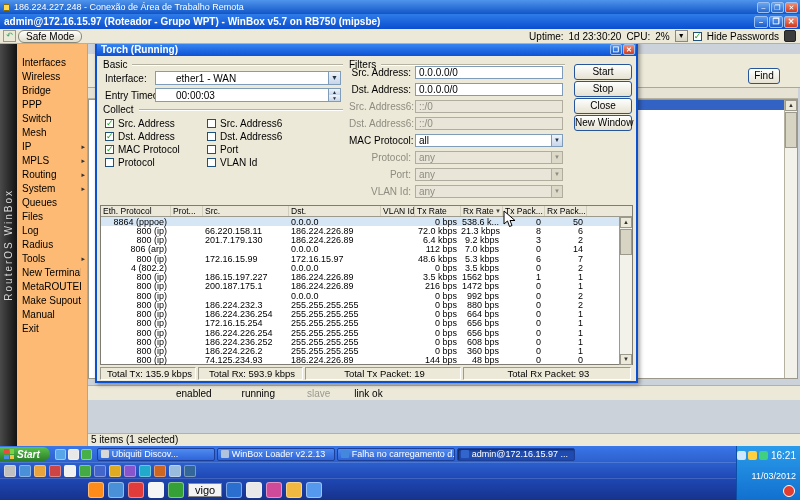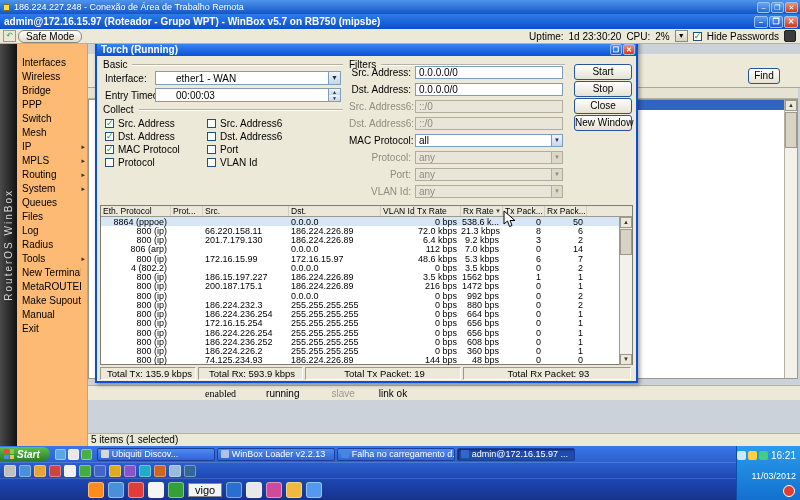--- a/index.html
+++ b/index.html
@@ -58,21 +58,21 @@
   .find-btn { position:absolute; left:660px; top:14px; width:32px; height:16px; border:1px solid #26559c; border-radius:3px;
     background:linear-gradient(180deg,#fff,#e6e2d2); font-size:10px; text-align:center; line-height:14px; }
   .bw-colhead { position:absolute; left:0; top:44px; width:710px; height:11px; background:#e6e3d4; border-bottom:1px solid #b5b1a0; }
   .bw-list { position:absolute; left:0; top:55px; width:710px; height:280px; background:#fff; border:1px solid #9b988a; }
   .bw-selection { position:absolute; left:544px; top:56px; width:152px; height:10px; background:#3162c4; }
   .bw-scroll { position:absolute; left:696px; top:56px; width:13px; height:278px; background:#f2f1ea; border-left:1px solid #b5b1a0; }
   .bw-scroll .arr { height:11px; background:#ece9d8; border:1px solid #9c9a8c; font-size:6px; text-align:center; line-height:9px; color:#333; }
   .bw-scroll .thumb { height:36px; margin-top:1px; background:#d8d4c4; border:1px solid #9c9a8c; }
   .bw-status { position:absolute; left:0; top:341px; width:712px; height:15px; background:#ece9d8; border-top:1px solid #b5b1a0;
     display:flex; align-items:center; font-size:10px; }
-  .bw-flag:nth-child(1) { margin-left:117px;font-family:Liberation Serif, serif; }
+  .bw-flag:nth-child(1) { margin-left:88px; }
   .bw-flag:nth-child(2) { margin-left:30px; }
   .bw-flag:nth-child(3) { margin-left:32px; color:#9a9890; }
   .bw-flag:nth-child(4) { margin-left:24px; }
   .bw-items { position:absolute; left:0; top:389px; width:712px; height:13px; background:#ece9d8; border-top:1px solid #b5b1a0;
     font-size:10px; line-height:12px; padding-left:3px; }
 
   
   .torch { position:absolute; left:88px; top:40px; width:543px; height:343px; background:#fca5a5;
     border:2px solid #0b50cf; box-shadow:2px 2px 4px rgba(0,0,0,.35); z-index:5;margin-left:7px; }
   .torch-title { height:14px; background:linear-gradient(180deg,#3d8ef5,#0d51d6); color:#fff; font-weight:bold; font-size:10px;

